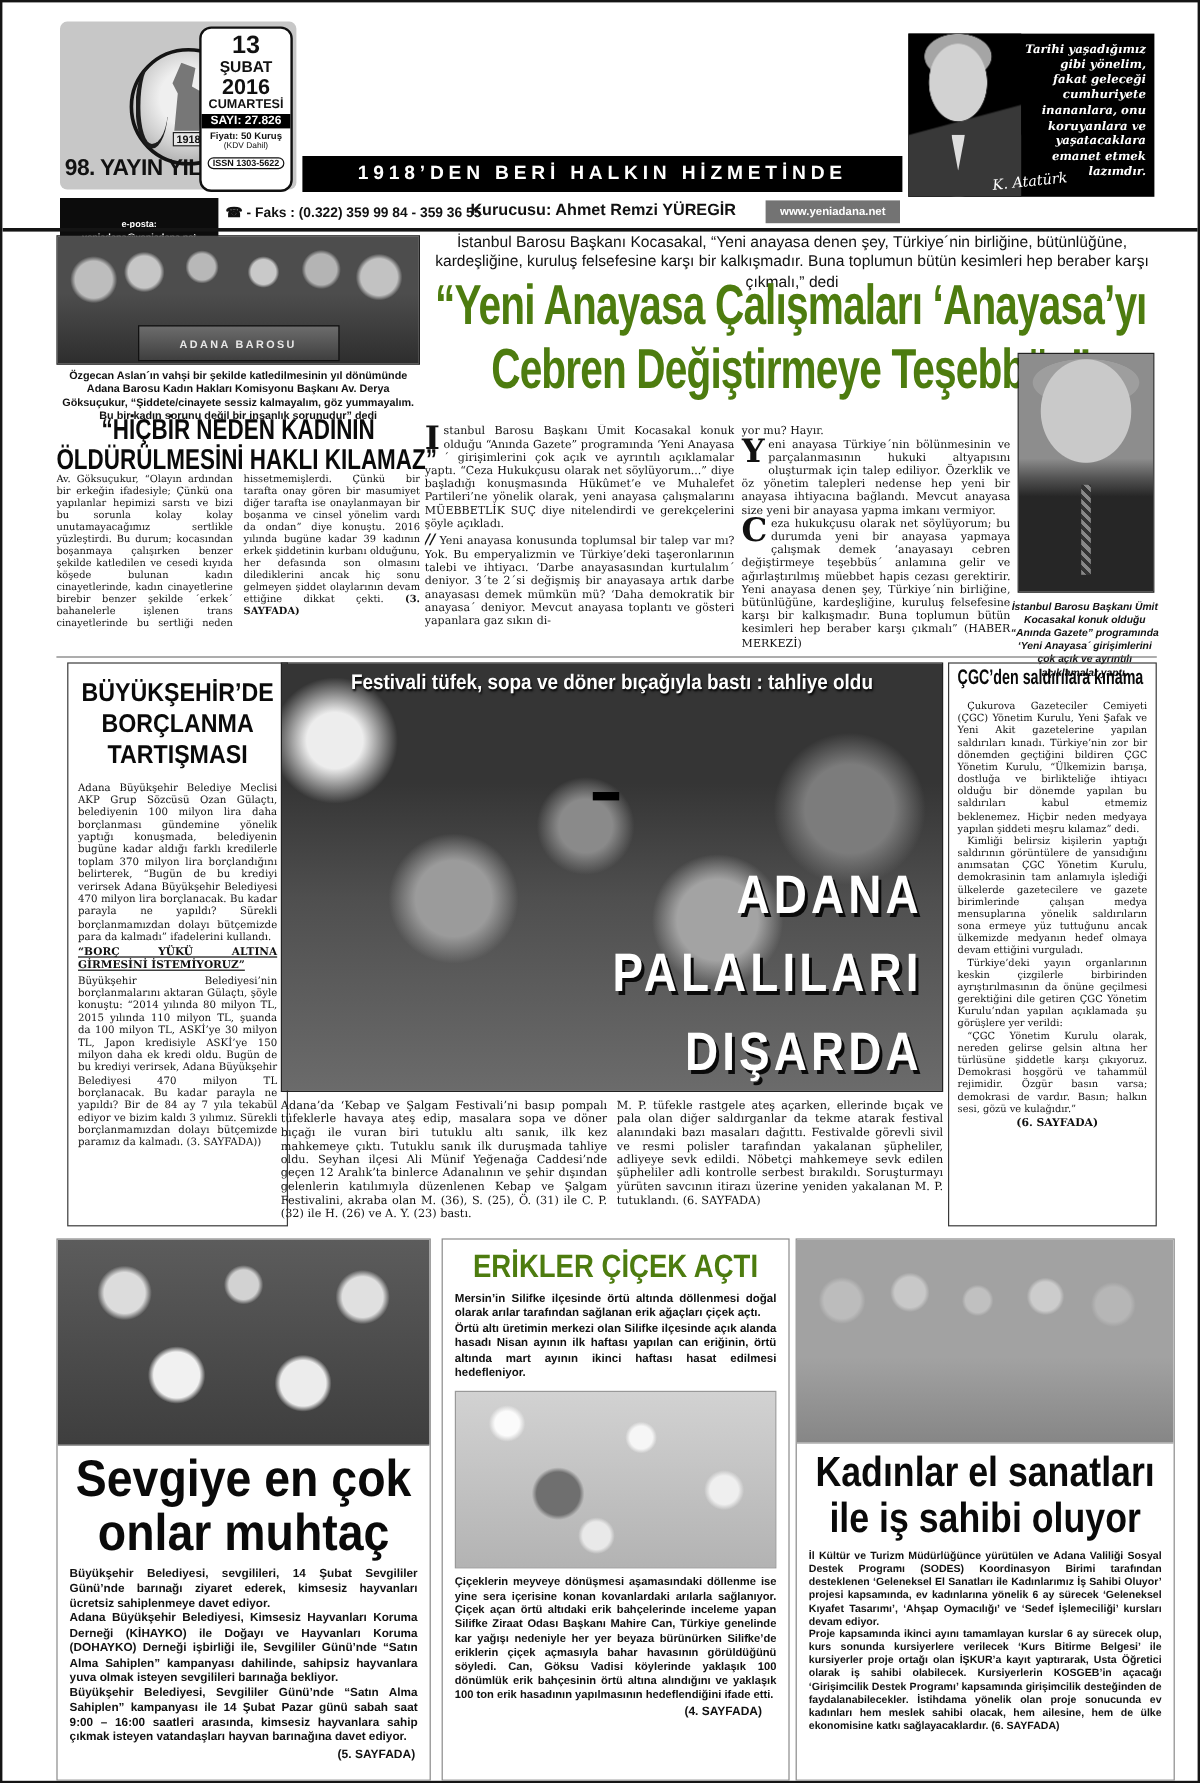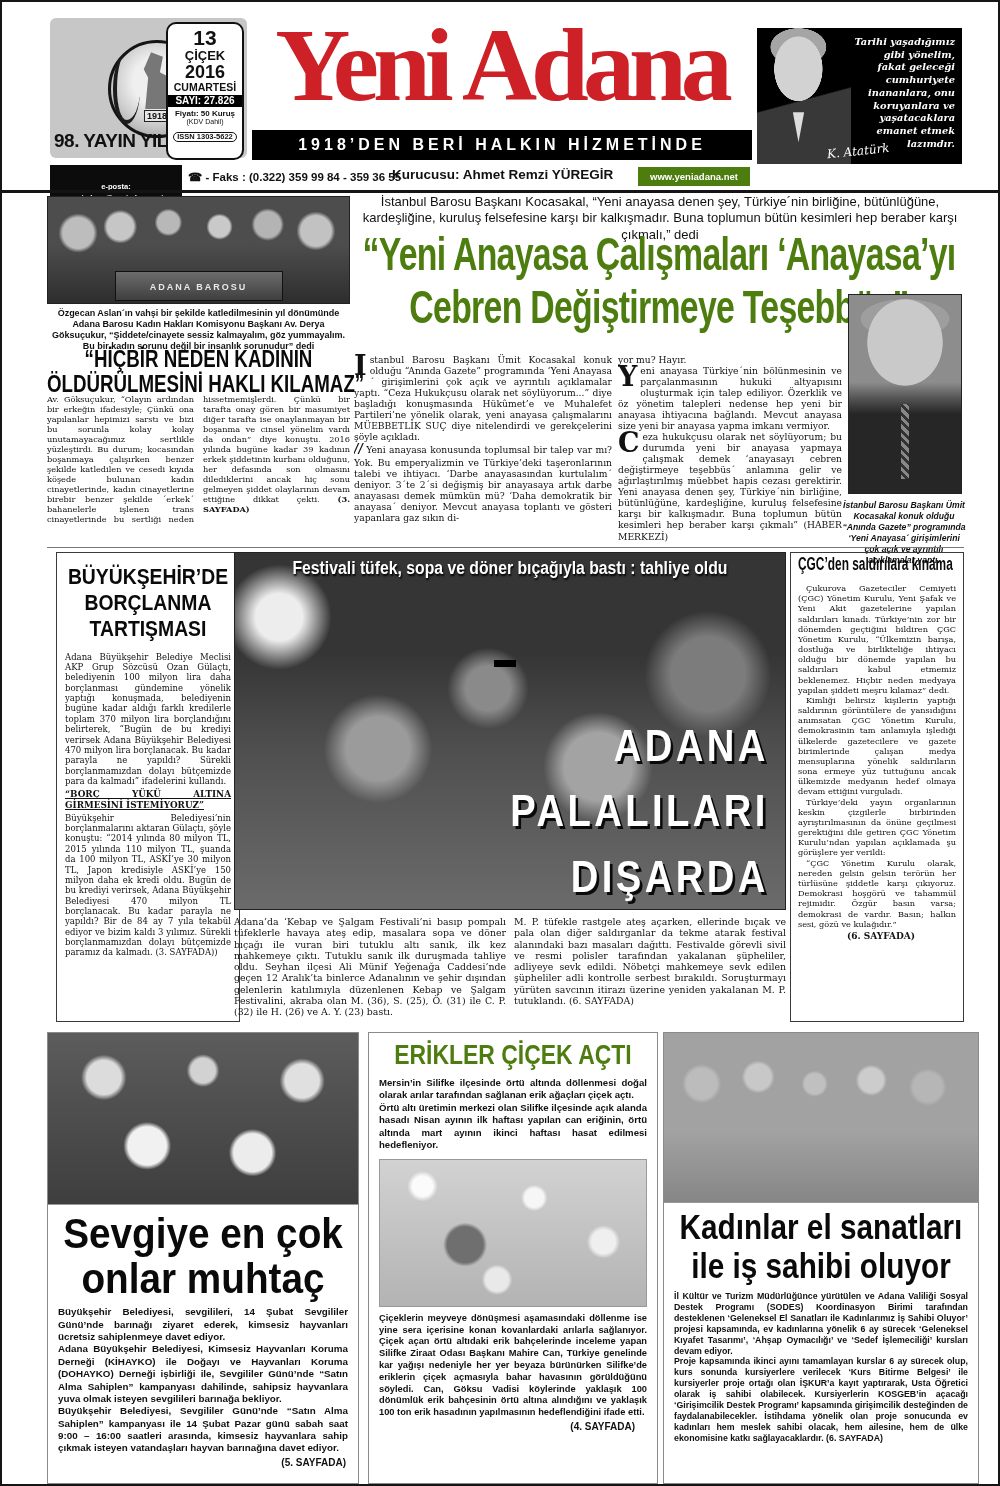--- a/index.html
+++ b/index.html
@@ -61,21 +61,21 @@
   .ata-quote{position:absolute;right:0;top:0;width:54%;height:100%;padding:8px 7px 4px 2px;
        font-family:"DejaVu Serif",serif;font-style:italic;font-weight:bold;font-size:9.8px;
        line-height:1.3;text-align:right}
   .ata-sign{position:absolute;left:34%;bottom:6px;font-family:"DejaVu Serif",serif;font-style:italic;
        font-size:12px;color:#fff;transform:rotate(-6deg)}
 
   .email-box{left:48px;top:163px;width:132px;height:24px;background:#0c0c0c;color:#fff;
              font-weight:700;font-size:7.6px;line-height:1.45;padding:16px 4px;text-align:center}
   .fax-line{left:186px;top:168px;font-weight:700;font-size:11.5px}
   .founder{left:390px;top:165px;font-weight:800;font-size:13.5px}
-  .site-box{left:636px;top:165px;width:112px;height:19px;background:#4d7c0f;color:#fff;
+  .site-box{left:636px;top:165px;width:112px;height:19px;background:#737373;color:#fff;
             font-weight:800;font-size:9.5px;line-height:19px;text-align:center}
   .hr-top{left:0;top:188px;width:1000px;height:3px;background:#141414}
 
   
   .kadin-photo{left:45px;top:194px;width:303px;height:108px;border:1px solid #222;
      background:
       radial-gradient(circle at 10% 34%,#bdbdbd 0 5.5%,transparent 7%),
       radial-gradient(circle at 24% 28%,#c6c6c6 0 5.5%,transparent 7%),
       radial-gradient(circle at 40% 24%,#b8b8b8 0 5.5%,transparent 7%),
       radial-gradient(circle at 57% 28%,#c9c9c9 0 5.5%,transparent 7%),
@@ -196,30 +196,29 @@
       <div class="laurel-l"></div>
       <div class="laurel-r"></div>
       <div class="statue"></div>
       <div class="year-tag">1918</div>
     </div>
     <div class="abs yayin" style="left:4px;top:112px">98. YAYIN YILI</div>
   </div>
 
   <div class="abs date-box">
     <div class="d-day">13</div>
-    <div class="d-month">ÇİÇEK</div>
+    <div class="d-month">ŞUBAT</div>
     <div class="d-year">2016</div>
     <div class="d-week">CUMARTESİ</div>
     <div class="d-issue">SAYI: 27.826</div>
     <div class="d-price">Fiyatı: 50 Kuruş</div>
     <div class="d-price2">(KDV Dahil)</div>
     <div class="d-issn">ISSN 1303-5622</div>
   </div>
 
-  <div class="abs masthead">Yeni Adana</div>
   <div class="abs slogan-bar">1918’DEN BERİ HALKIN HİZMETİNDE</div>
 
   <div class="abs ata-box">
     <div class="ata-photo">
       <div class="ata-shirt"></div>
     </div>
     <div class="ata-quote">Tarihi yaşadığımız gibi yönelim, fakat geleceği cumhuriyete inananlara, onu koruyanlara ve yaşatacaklara emanet etmek lazımdır.</div>
     <div class="ata-sign">K. Atatürk</div>
   </div>
 
@@ -297,21 +296,21 @@
   <div class="abs fest-col2 jst ovh">M. P. tüfekle rastgele ateş açarken, ellerinde bıçak ve pala olan diğer saldırganlar da tekme atarak festival alanındaki bazı masaları dağıttı. Festivalde görevli sivil ve resmi polisler tarafından yakalanan şüpheliler, adliyeye sevk edildi. Nöbetçi mahkemeye sevk edilen şüpheliler adli kontrolle serbest bırakıldı. Soruşturmayı yürüten savcının itirazı üzerine yeniden yakalanan M. P. tutuklandı. (6. SAYFADA)</div>
 
   <div class="abs cgc-box ovh">
     <div class="cgc-headline">
       <span class="cx sx68" style="text-align:left">ÇGC’den saldırılara kınama</span>
     </div>
     <div class="cgc-body jst">
       <p>Çukurova Gazeteciler Cemiyeti (ÇGC) Yönetim Kurulu, Yeni Şafak ve Yeni Akit gazetelerine yapılan saldırıları kınadı. Türkiye’nin zor bir dönemden geçtiğini bildiren ÇGC Yönetim Kurulu, “Ülkemizin barışa, dostluğa ve birlikteliğe ihtiyacı olduğu bir dönemde yapılan bu saldırıları kabul etmemiz beklenemez. Hiçbir neden medyaya yapılan şiddeti meşru kılamaz” dedi.</p>
       <p>Kimliği belirsiz kişilerin yaptığı saldırının görüntülere de yansıdığını anımsatan ÇGC Yönetim Kurulu, demokrasinin tam anlamıyla işlediği ülkelerde gazetecilere ve gazete birimlerinde çalışan medya mensuplarına yönelik saldırıların sona ermeye yüz tuttuğunu ancak ülkemizde medyanın hedef olmaya devam ettiğini vurguladı.</p>
       <p>Türkiye’deki yayın organlarının keskin çizgilerle birbirinden ayrıştırılmasının da önüne geçilmesi gerektiğini dile getiren ÇGC Yönetim Kurulu’ndan yapılan açıklamada şu görüşlere yer verildi:</p>
-      <p>“ÇGC Yönetim Kurulu olarak, nereden gelsin gelsin terörün her türlüsüne şiddetle karşı çıkıyoruz. Demokrasi hoşgörü ve tahammül rejimidir. Özgür basın varsa; demokrasi de vardır. Basın; halkın sesi, gözü ve kulağıdır.”</p>
+      <p>“ÇGC Yönetim Kurulu olarak, nereden gelirse gelsin altına her türlüsüne şiddetle karşı çıkıyoruz. Demokrasi hoşgörü ve tahammül rejimidir. Özgür basın varsa; demokrasi de vardır. Basın; halkın sesi, gözü ve kulağıdır.”</p>
       <p class="cgc-ref">(6. SAYFADA)</p>
     </div>
   </div>
 
   <div class="abs box3 sevgi-box">
     <div class="sevgi-photo"></div>
     <div class="sevgi-headline ctr">
       <span class="cx sx90">Sevgiye en çok</span>
       <span class="cx sx90">onlar muhtaç</span>
     </div>

